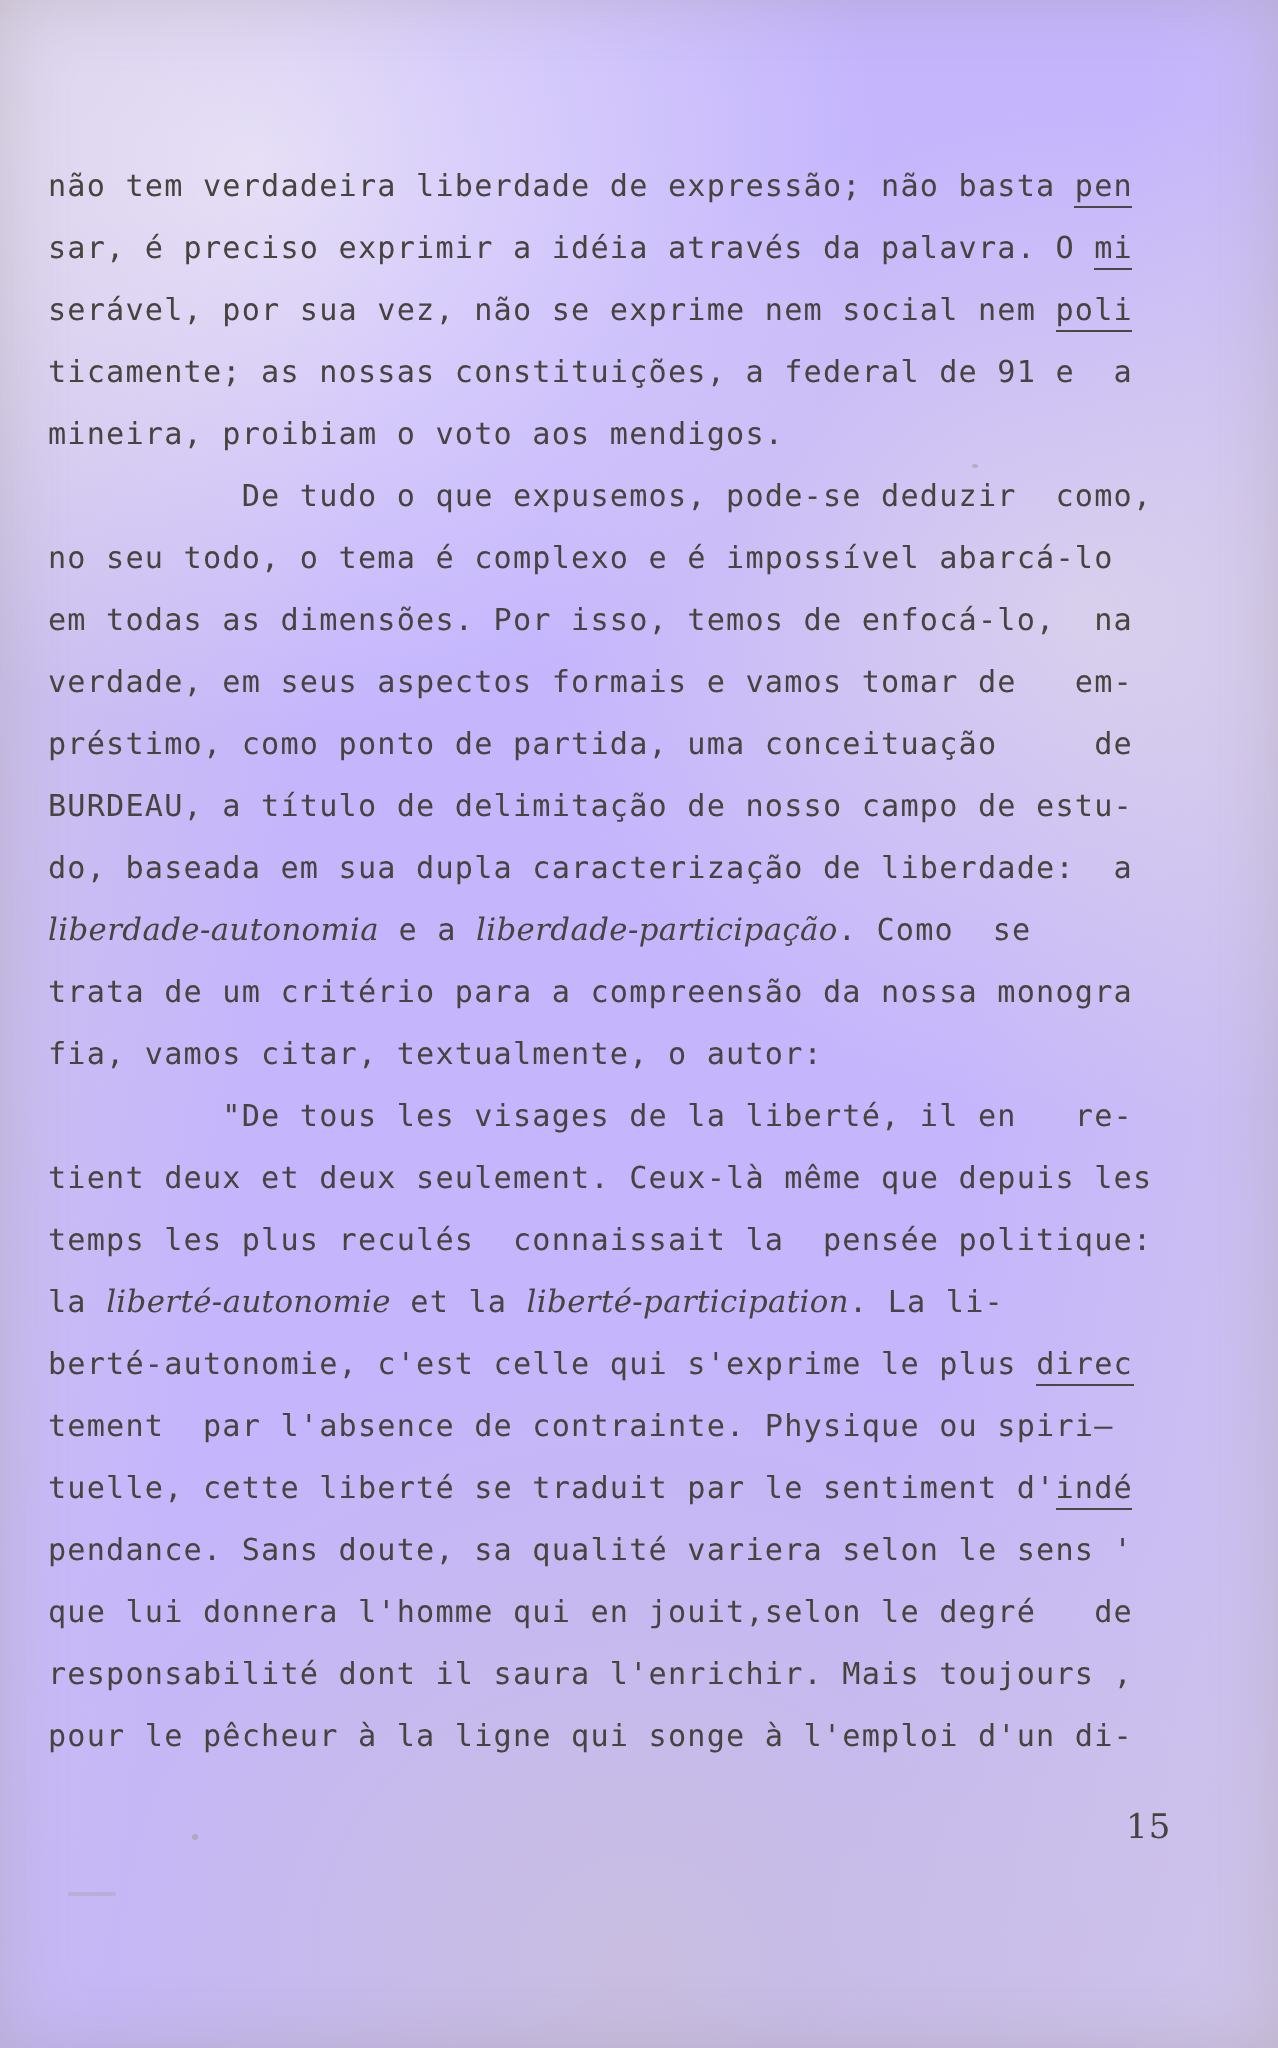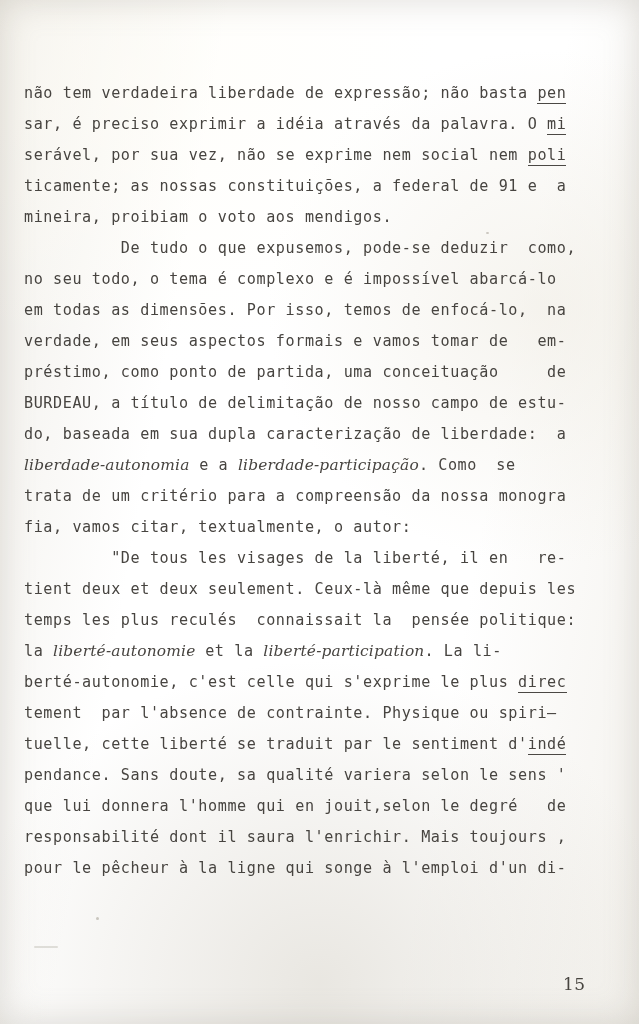--- a/index.html
+++ b/index.html
@@ -5,21 +5,21 @@
   html, body {
     margin: 0;
     padding: 0;
     background: #b9b5aa;
   }
   .page {
     position: relative;
     width: 639px;
     height: 1024px;
     margin: 0 auto;
-    background: #ffffff;
+    background: #c4b5fd;
     overflow: hidden;
     font-family: "DejaVu Sans Mono", "Liberation Mono", monospace;
   }
   
   .paper-tone {
     position: absolute;
     inset: 0;
     pointer-events: none;
     background:
       radial-gradient(ellipse 70% 40% at 20% 8%, rgba(255,253,246,0.55), rgba(255,253,246,0) 70%),
@@ -56,21 +56,21 @@
     font-size: 15.4px;
     margin-top: 16px;
   }
   .uline {
     border-bottom: 1.6px solid #4b4844;
     padding-bottom: 1px;
   }
   .page-number {
     position: absolute;
     left: 563px;
-    top: 974px;
+    top: 904px;
     font-family: "DejaVu Serif", "Liberation Serif", serif;
     font-size: 17px;
     color: #47443f;
     letter-spacing: 0.5px;
   }
   .speck {
     position: absolute;
     background: #9c968a;
     border-radius: 50%;
     opacity: 0.5;

